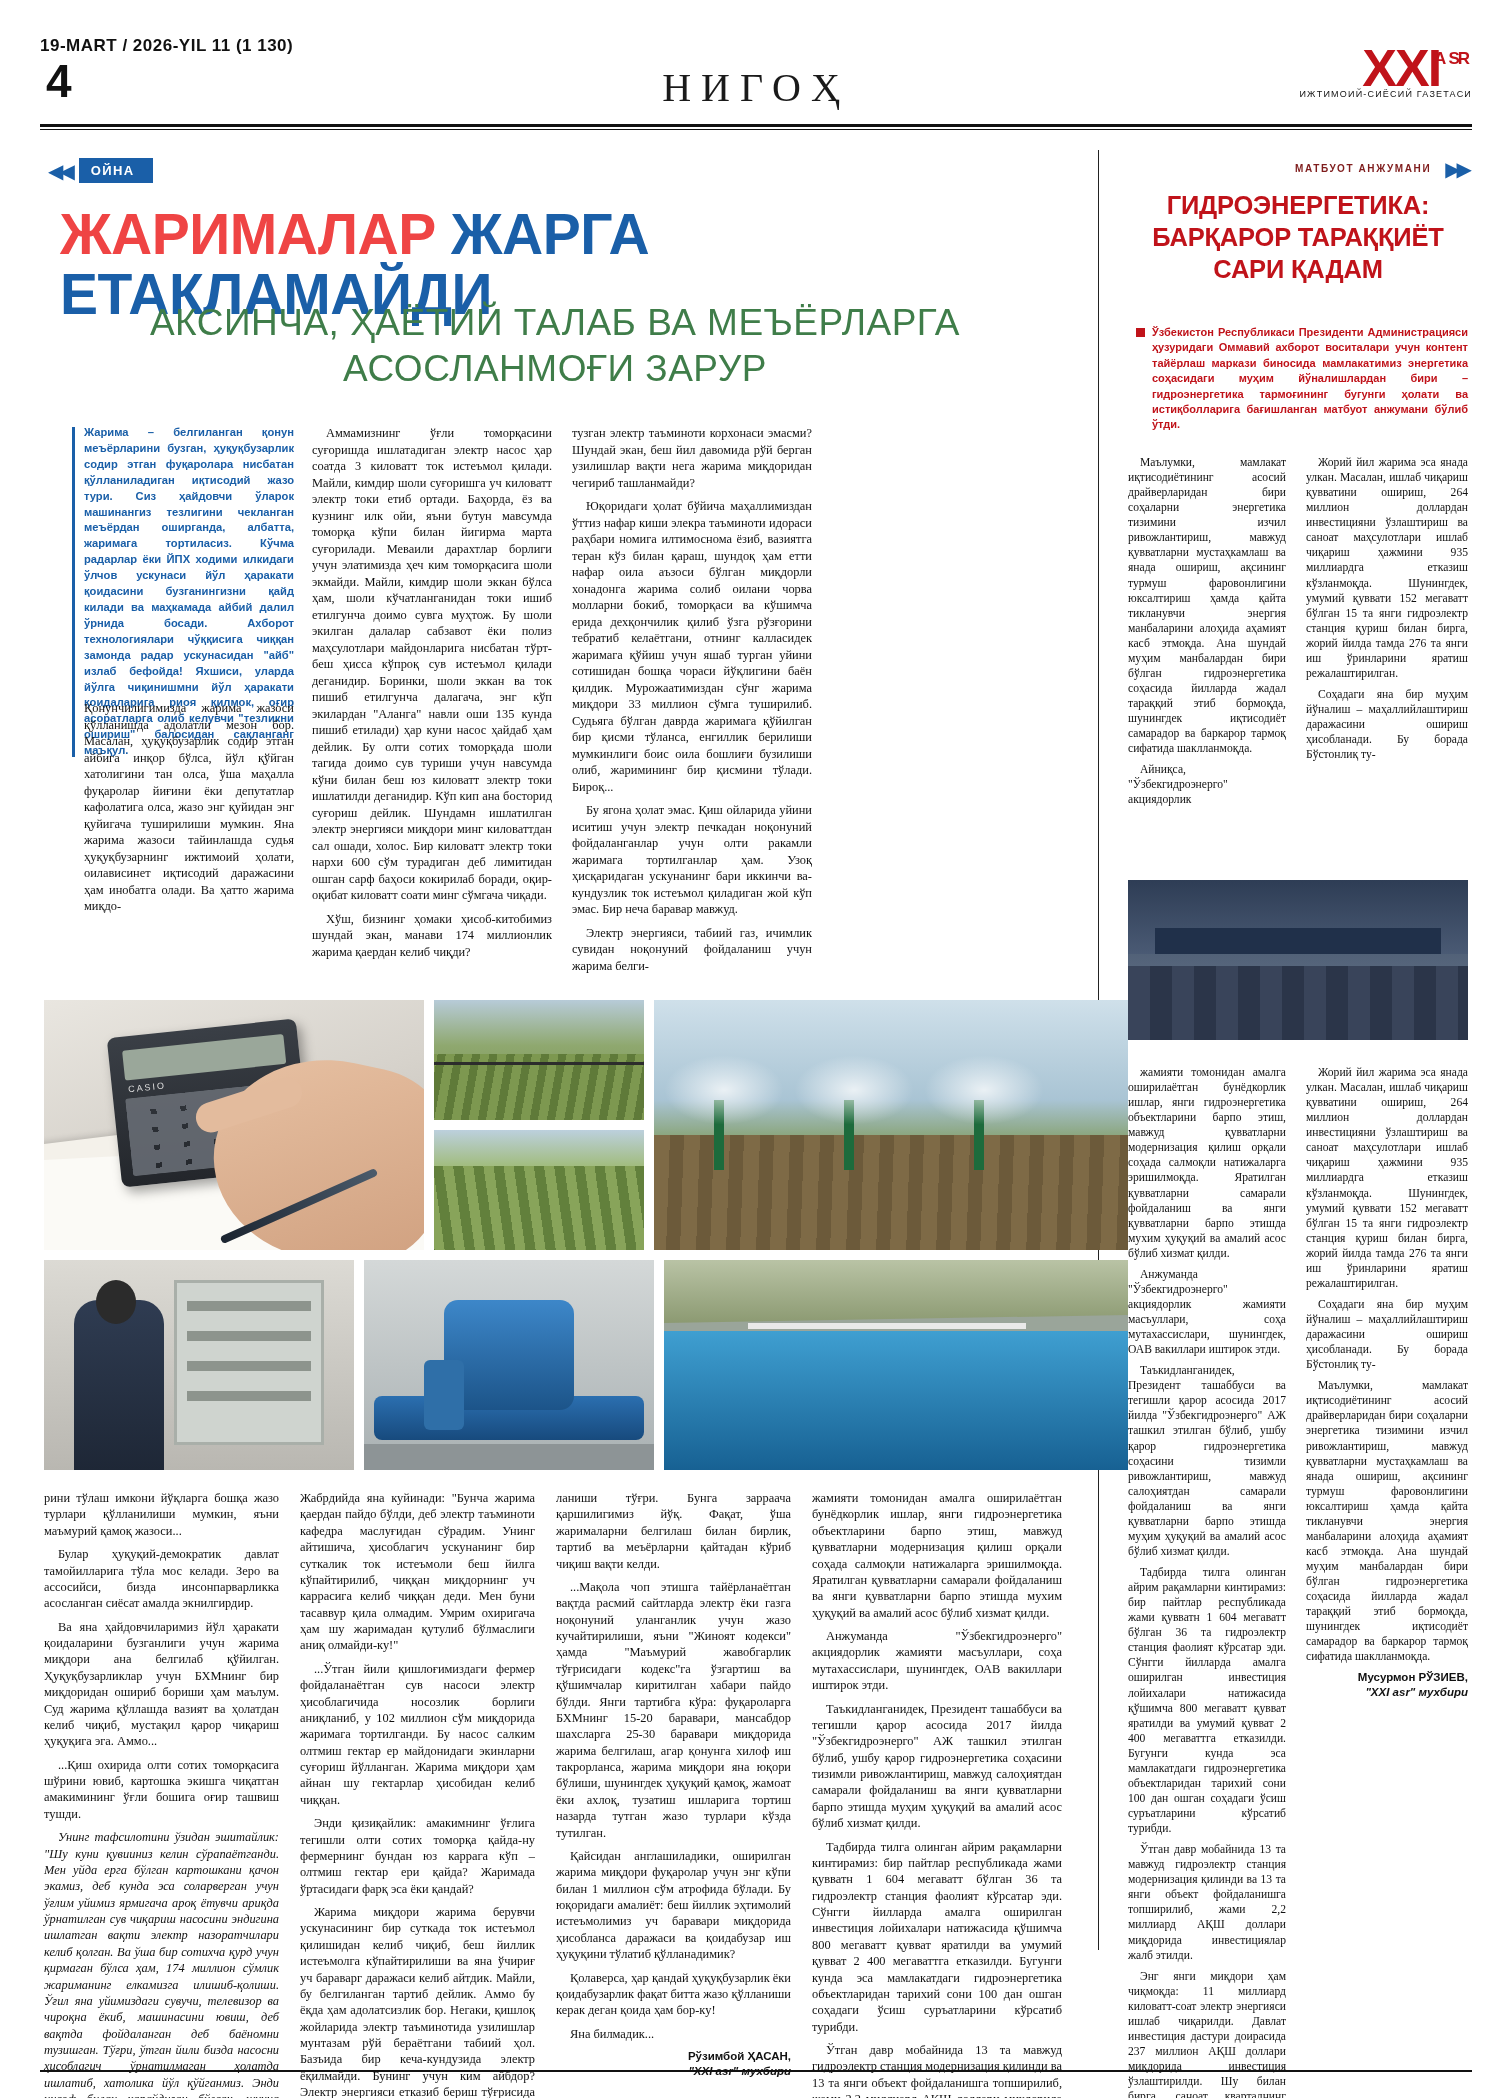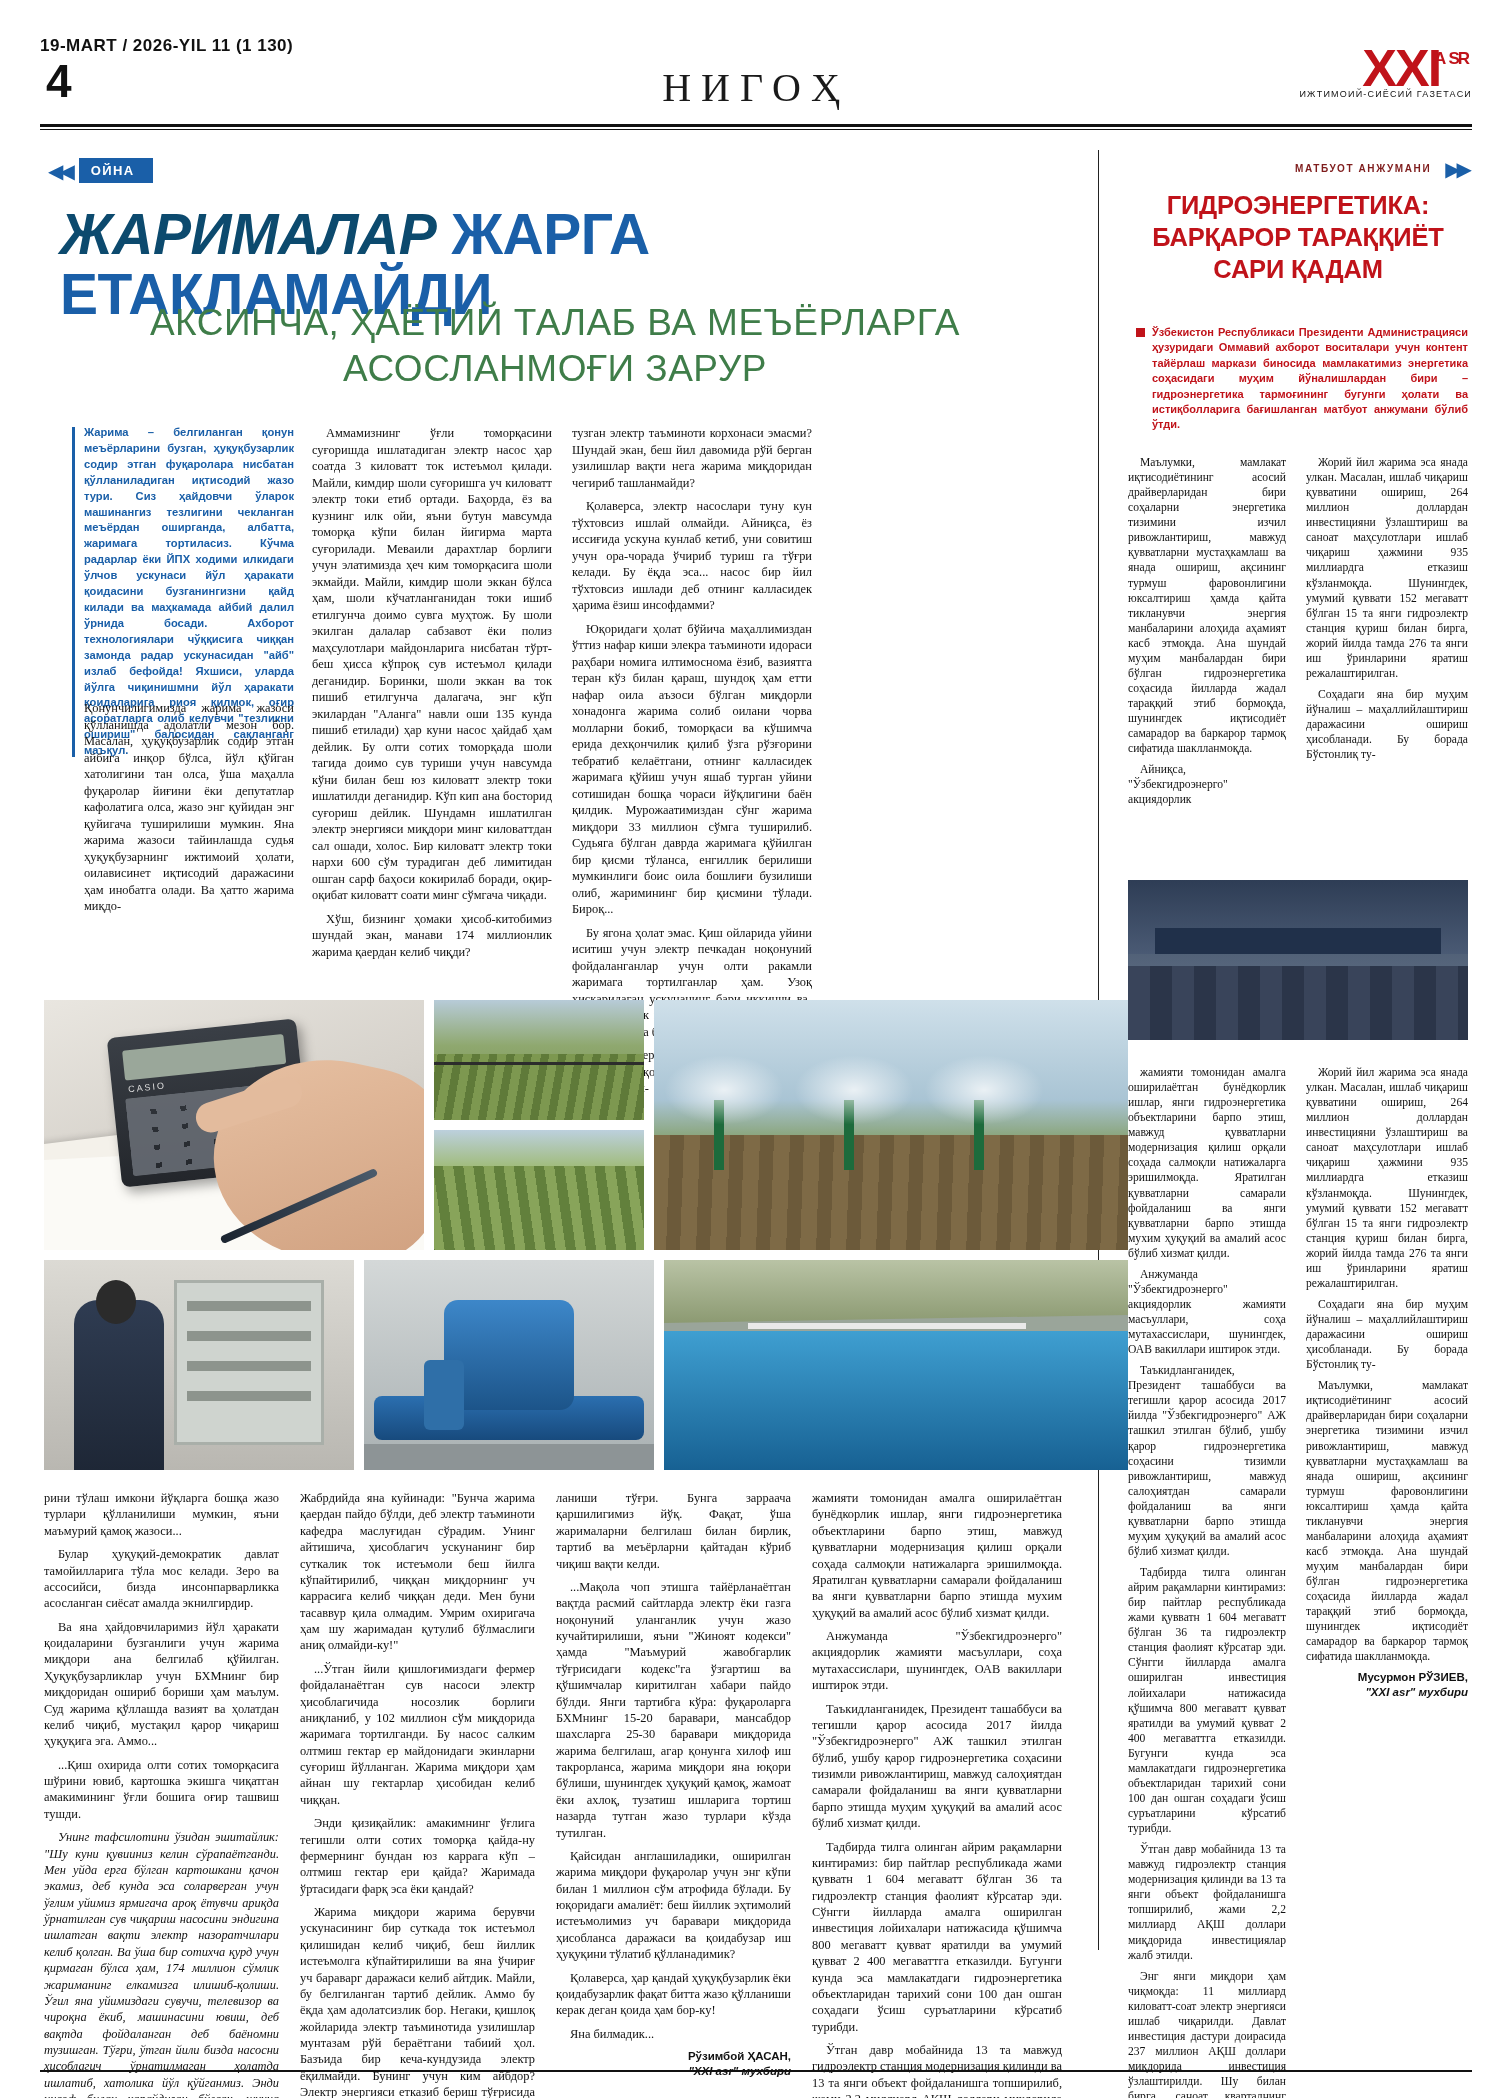--- a/index.html
+++ b/index.html
@@ -137,21 +137,21 @@
   
   .headline {
     position: absolute;
     left: 60px; top: 205px; width: 980px;
     font-family: "Liberation Sans", sans-serif;
     font-weight: 700;
     font-size: 57px;
     letter-spacing: -.5px;
     line-height: 1.05;
   }
-  .headline .red { color: #0c4a6e; font-style: italic; }
+  .headline .red { color: #ef4444; }
   .headline .blue { color: #1a5fa8; }
   .subhead {
     position: absolute;
     left: 60px; top: 300px; width: 990px;
     text-align: center;
     font-family: "Liberation Sans", sans-serif;
     font-weight: 400;
     font-size: 37px;
     line-height: 1.25;
     color: #3f7d49;
@@ -378,21 +378,20 @@
     <p class="noind">Қонунчилигимизда жарима жазоси қўлланишда адолатли мезон бор. Масалан, ҳуқуқбузарлик содир этган айбига инқор бўлса, йўл қўйган хатолигини тан олса, ўша маҳалла фуқаролар йиғини ёки депутатлар кафолатига олса, жазо энг қуйидан энг қуйигача туширилиши мумкин. Яна жарима жазоси тайинлашда судья ҳуқуқбузарнинг ижтимоий ҳолати, оилависинет иқтисодий даражасини ҳам инобатга олади. Ва ҳатто жарима миқдо-</p>
   </div>
 
   <div class="col-text" id="col2">
     <p>Аммамизнинг ўғли томорқасини суғоришда ишлатадиган электр насос ҳар соатда 3 киловатт ток истеъмол қилади. Майли, кимдир шоли суғоришга уч киловатт электр токи етиб ортади. Баҳорда, ёз ва кузнинг илк ойи, яъни бутун мавсумда томорқа кўпи билан йигирма марта суғорилади. Меваили дарахтлар борлиги учун элатимизда ҳеч ким томорқасига шоли экмайди. Майли, кимдир шоли эккан бўлса ҳам, шоли кўчатланганидан токи ишиб етилгунча доимо сувга муҳтож. Бу шоли экилган далалар сабзавот ёки полиз маҳсулотлари майдонларига нисбатан тўрт-беш ҳисса кўпроқ сув истеъмол қилади деганидир. Боринки, шоли эккан ва ток пишиб етилгунча далагача, энг кўп экилардан "Аланга" навли оши 135 кунда пишиб етилади) ҳар куни насос ҳайдаб ҳам дейлик. Бу олти сотих томорқада шоли тагида доимо сув туриши учун навсумда кўни билан беш юз киловатт электр токи ишлатилди деганидир. Кўп кип ана босторид суғориш дейлик. Шундамн ишлатилган электр энергияси миқдори минг киловаттдан сал ошади, холос. Бир киловатт электр токи нархи 600 сўм турадиган деб лимитидан ошган сарф баҳоси кокирилаб боради, оқир-оқибат киловатт соати минг сўмгача чиқади.</p>
     <p>Хўш, бизнинг ҳомаки ҳисоб-китобимиз шундай экан, манави 174 миллионлик жарима қаердан келиб чиқди?</p>
   </div>
 
   <div class="col-text" id="col3">
     <p class="noind">тузган электр таъминоти корхонаси эмасми? Шундай экан, беш йил давомида рўй берган узилишлар вақти нега жарима миқдоридан чегириб ташланмайди?</p>
-    <p>Қолаверса, электр насослари туну кун тўхтовсиз ишлай олмайди. Айниқса, ёз иссиғида ускуна кунлаб кетиб, уни совитиш учун ора-чорада ўчириб туриш га тўғри келади. Бу ёқда эса... насос бир йил тўхтовсиз ишлади деб отнинг калласидек ҳарима ёзиш инсофдамми?</p>
     <p>Юқоридаги ҳолат бўйича маҳаллимиздан ўттиз нафар киши элекра таъминоти идораси раҳбари номига илтимоснома ёзиб, вазиятга теран кўз билан қараш, шундоқ ҳам етти нафар оила аъзоси бўлган миқдорли хонадонга жарима солиб оилани чорва молларни бокиб, томорқаси ва кўшимча ерида дехқончилик қилиб ўзга рўзғорини тебратиб келаётгани, отнинг калласидек жаримага қўйиш учун яшаб турган уйини сотишидан бошқа чораси йўқлигини баён қилдик. Мурожаатимиздан сўнг жарима миқдори 33 миллион сўмга туширилиб. Судьяга бўлган даврда жаримага қўйилган бир қисми тўланса, енгиллик берилиши мумкинлиги боис оила бошлиғи бузилиши олиб, жаримининг бир қисмини тўлади. Бироқ...</p>
     <p>Бу ягона ҳолат эмас. Қиш ойларида уйини иситиш учун электр печкадан ноқонуний фойдаланганлар учун олти ракамли жаримага тортилганлар ҳам. Узоқ ҳисқаридаган ускунанинг бари иккинчи ва-кундузлик ток истеъмол қиладиган жой кўп эмас. Бир неча баравар мавжуд.</p>
     <p>Электр энергияси, табиий газ, ичимлик сувидан ноқонуний фойдаланиш учун жарима белги-</p>
   </div>
 
   <div class="vrule" id="vrule-main"></div>
 
   <div class="side-title">
     <div>ГИДРОЭНЕРГЕТИКА:</div>
     <div>БАРҚАРОР ТАРАҚҚИЁТ</div>

